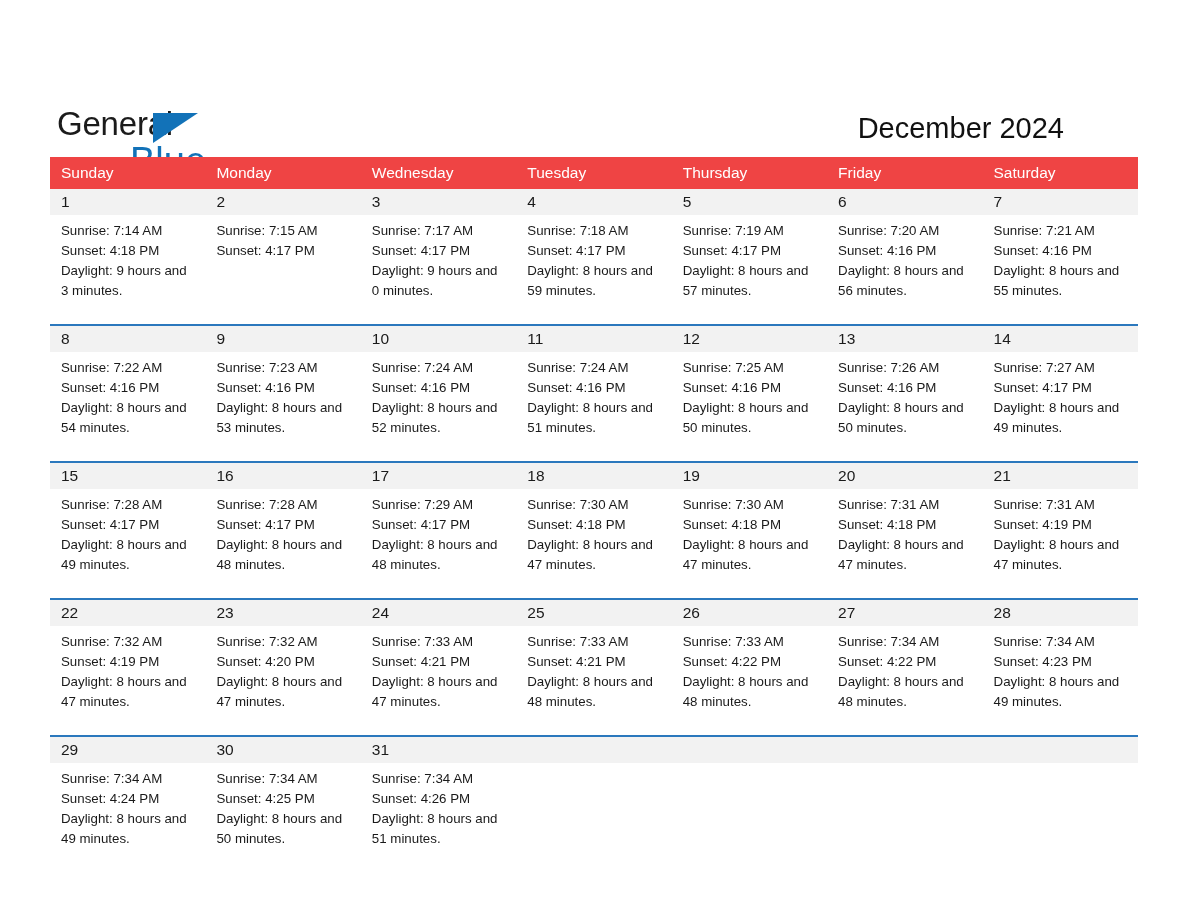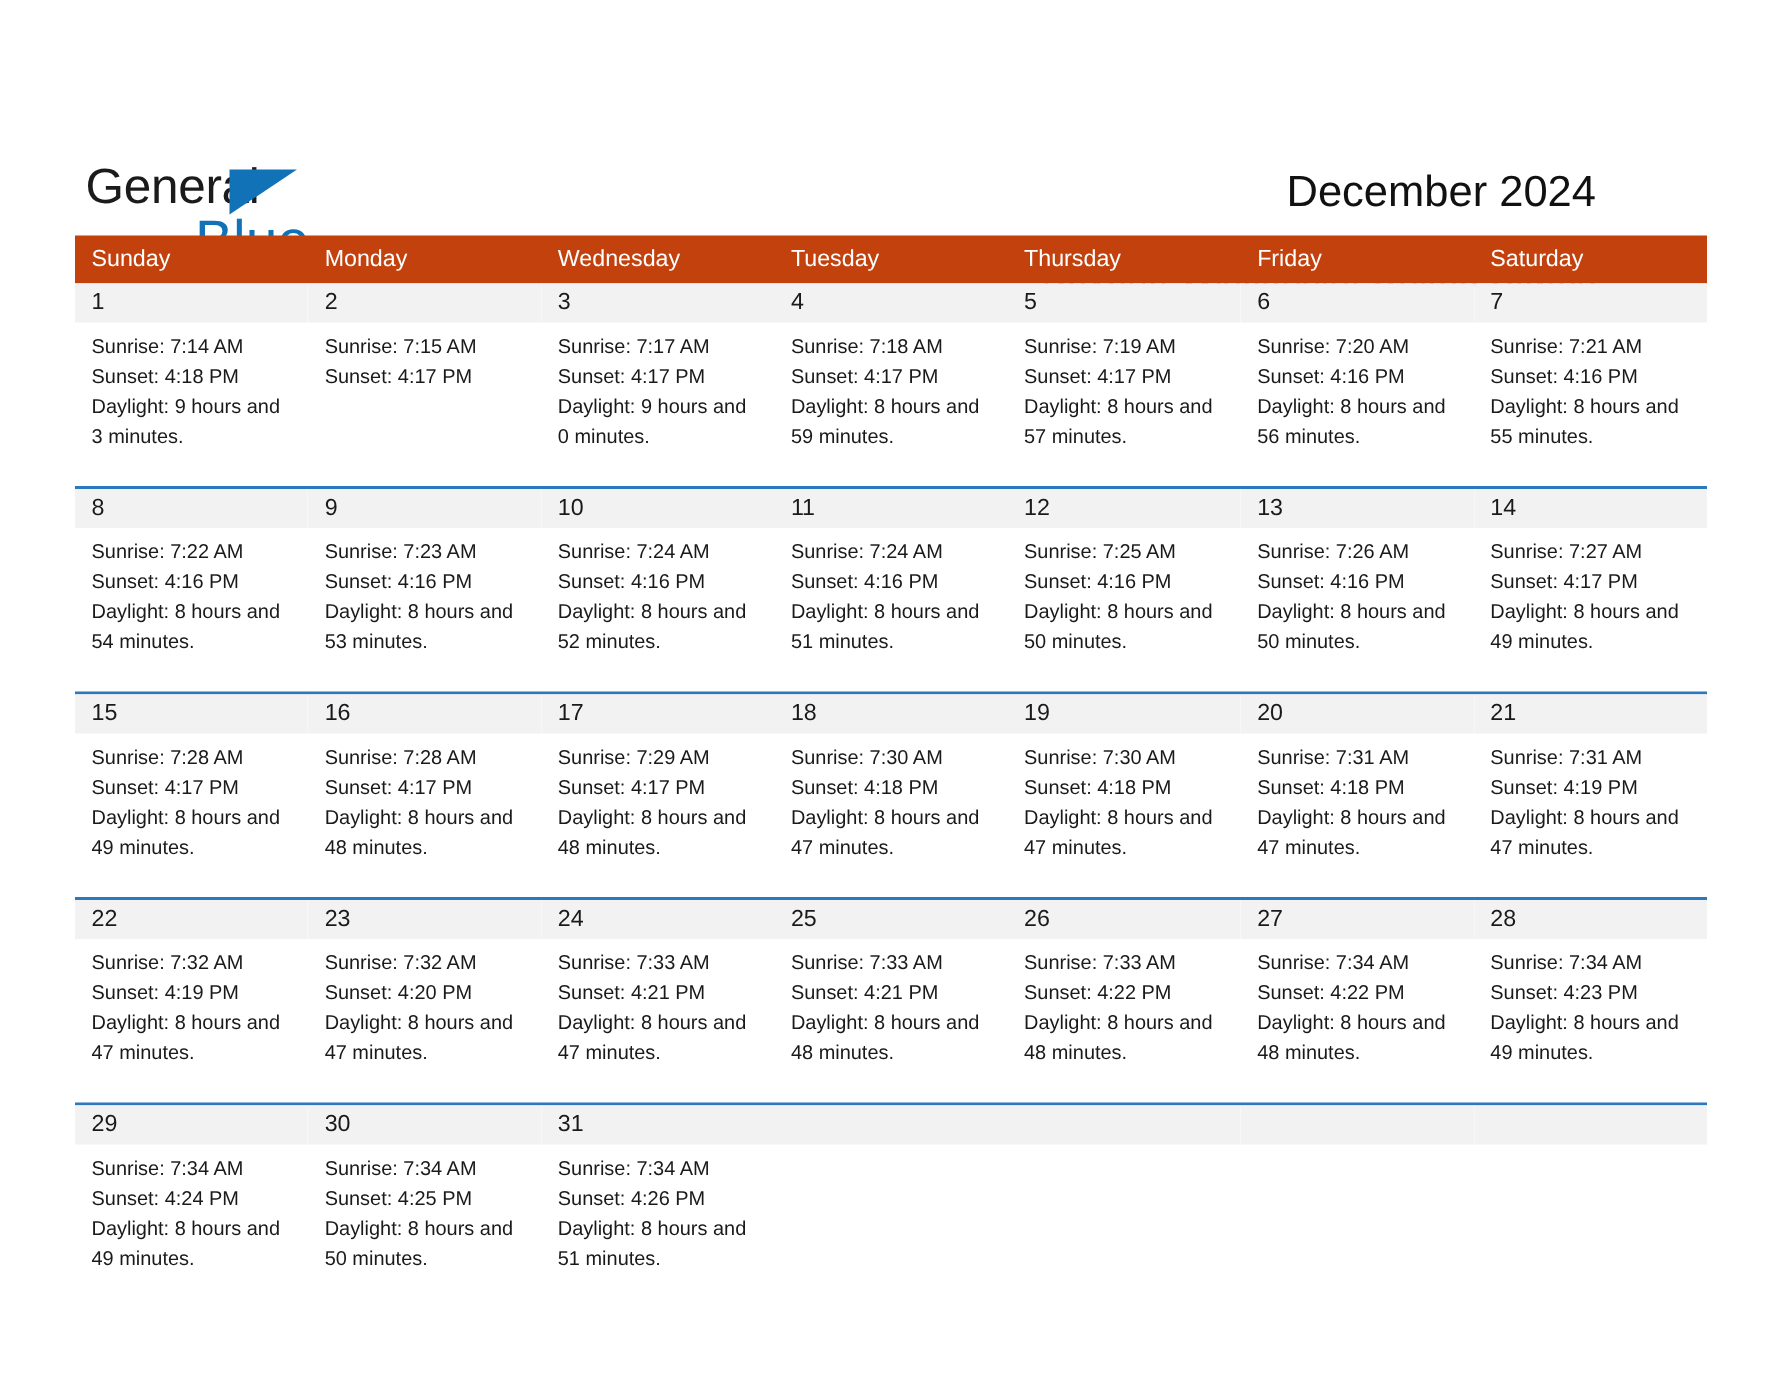--- a/index.html
+++ b/index.html
@@ -95,21 +95,21 @@
   
   .calendar {
     position: absolute;
     left: 50px;
     top: 157px;
     width: 1088px;
   }
 
   .weekday-row {
     display: flex;
-    background: #c2410c;
+    background: #ef4444;
     height: 32px;
   }
   .weekday-cell {
     flex: 1 1 0;
     color: #ffffff;
     font-size: 15.5px;
     line-height: 32px;
     padding-left: 11px;
     box-sizing: border-box;
     white-space: nowrap;

